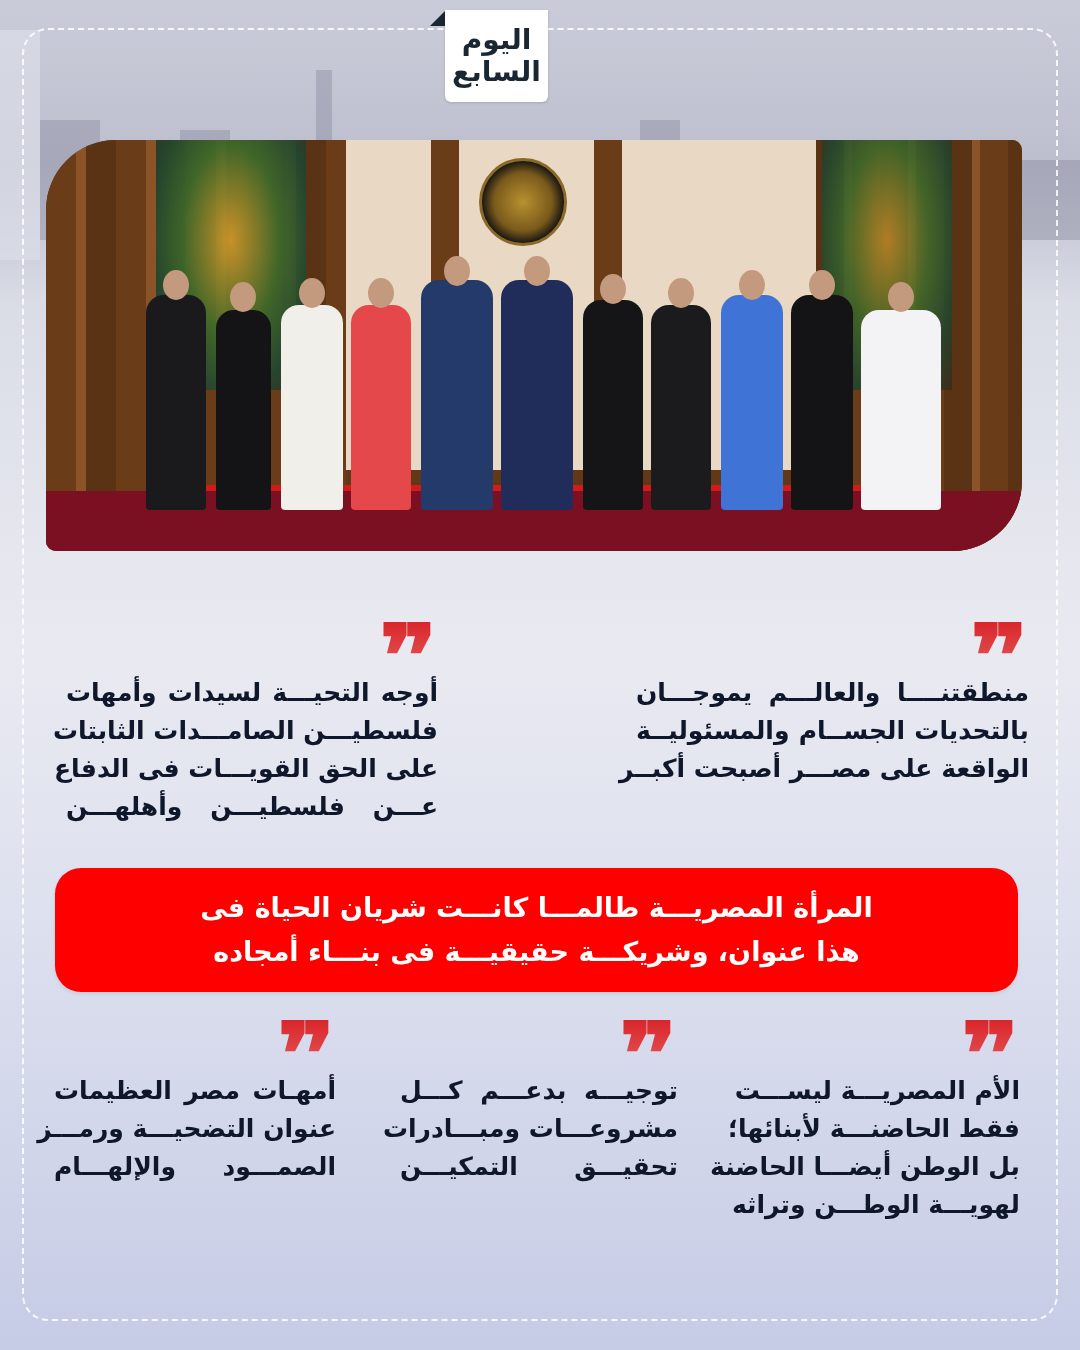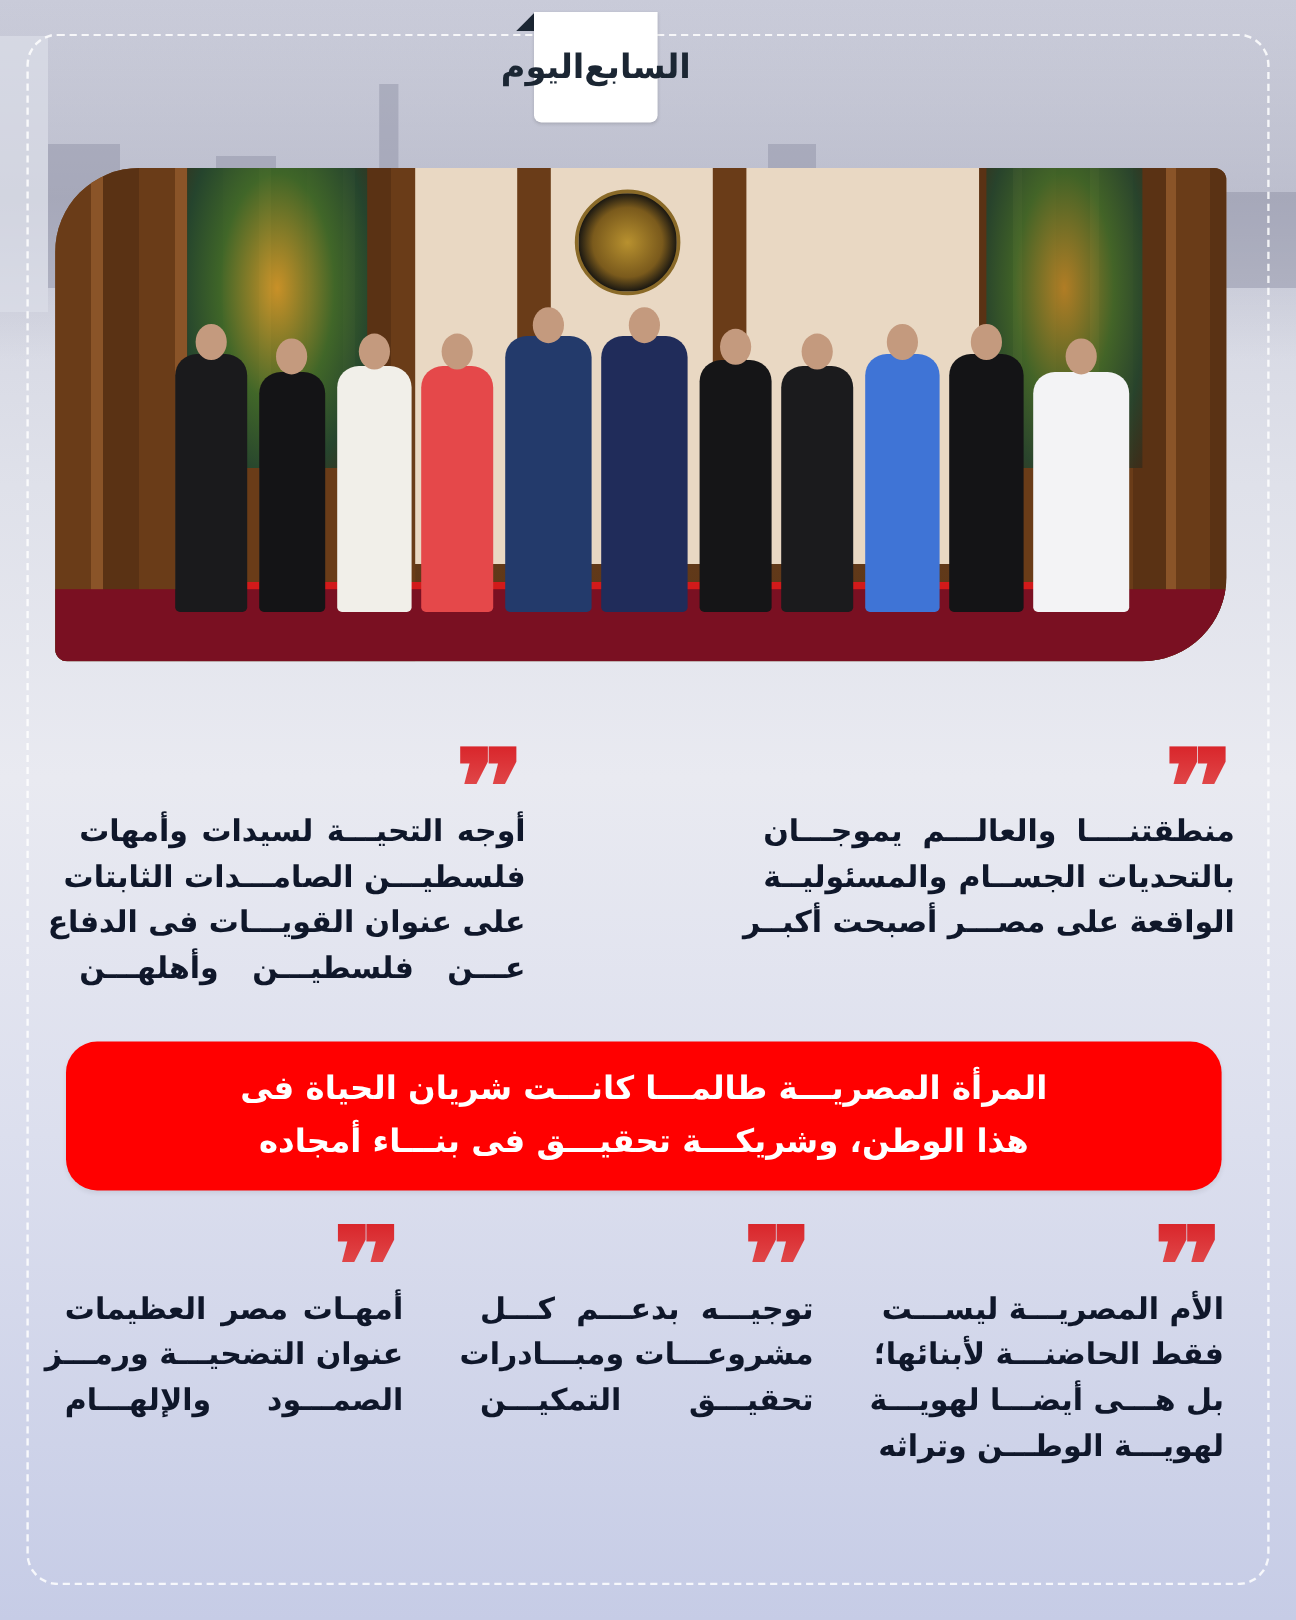--- a/index.html
+++ b/index.html
@@ -22,21 +22,21 @@
     border-radius: 26px;
   }
   .logo-tab {
     position: absolute; left: 430px; top: 10px; width: 16px; height: 16px;
     background: #1b2633;
     clip-path: polygon(100% 0, 100% 100%, 0 100%);
   }
   .logo {
     position: absolute; left: 445px; top: 10px; width: 103px; height: 92px;
     background: #ffffff; border-radius: 0 0 6px 6px;
-    display: flex; flex-direction: row; align-items: center; justify-content: center;
+    display: flex; flex-direction: column; align-items: center; justify-content: center;
     box-shadow: 0 1px 3px rgba(0,0,0,0.15);
   }
   .logo-line { font-family: "DejaVu Sans", sans-serif; font-weight: bold; font-size: 28px; line-height: 32px; color: #1b2633; direction: rtl; }
 
   .photo {
     position: absolute; left: 46px; top: 140px; width: 976px; height: 411px;
     border-radius: 70px 10px 70px 10px;
     overflow: hidden;
     background: linear-gradient(180deg, #7a4a22 0%, #5b3517 100%);
   }
@@ -151,36 +151,36 @@
     <span class="quote-line">بالتحديات الجســام والمسئوليــة</span>
     <span class="quote-line">الواقعة على مصـــر أصبحت أكبــر</span>
   </div>
 </div>
 
 <div class="quote-block" style="left:66px; top:622px; width:372px;">
   <span class="quote-mark" style="text-align:right; text-align-last:right;">❞</span>
   <div class="quote-text">
     <span class="quote-line">أوجه التحيـــة لسيدات وأمهات</span>
     <span class="quote-line">فلسطيـــن الصامـــدات الثابتات</span>
-    <span class="quote-line">على عنوان القويـــات فى الدفاع</span>
+    <span class="quote-line">على الحق القويـــات فى الدفاع</span>
     <span class="quote-line">عـــن فلسطيـــن وأهلهـــن</span>
   </div>
 </div>
 
 <div class="banner">
   <span class="banner-line">المرأة المصريـــة طالمـــا كانـــت شريان الحياة فى</span>
-  <span class="banner-line">هذا الوطن، وشريكـــة تحقيـــق فى بنـــاء أمجاده</span>
+  <span class="banner-line">هذا عنوان، وشريكـــة حقيقيـــة فى بنـــاء أمجاده</span>
 </div>
 
 <div class="quote-block" style="left:738px; top:1020px; width:282px;">
   <span class="quote-mark" style="text-align:right; text-align-last:right;">❞</span>
   <div class="quote-text">
     <span class="quote-line">الأم المصريـــة ليســـت</span>
     <span class="quote-line">فقط الحاضنـــة لأبنائها؛</span>
-    <span class="quote-line">بل هـــى أيضـــا لهويـــة</span>
+    <span class="quote-line">بل الوطن أيضـــا الحاضنة</span>
     <span class="quote-line">لهويـــة الوطـــن وتراثه</span>
   </div>
 </div>
 
 <div class="quote-block" style="left:400px; top:1020px; width:278px;">
   <span class="quote-mark" style="text-align:right; text-align-last:right;">❞</span>
   <div class="quote-text">
     <span class="quote-line">توجيـــه بدعـــم كـــل</span>
     <span class="quote-line">مشروعـــات ومبـــادرات</span>
     <span class="quote-line">تحقيـــق التمكيـــن</span>

